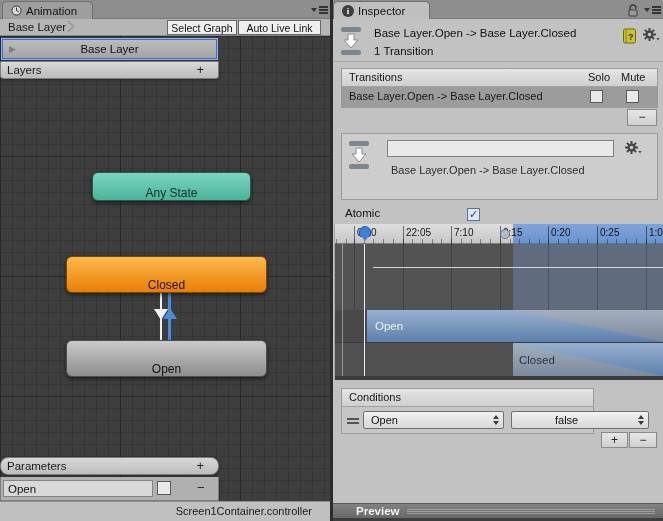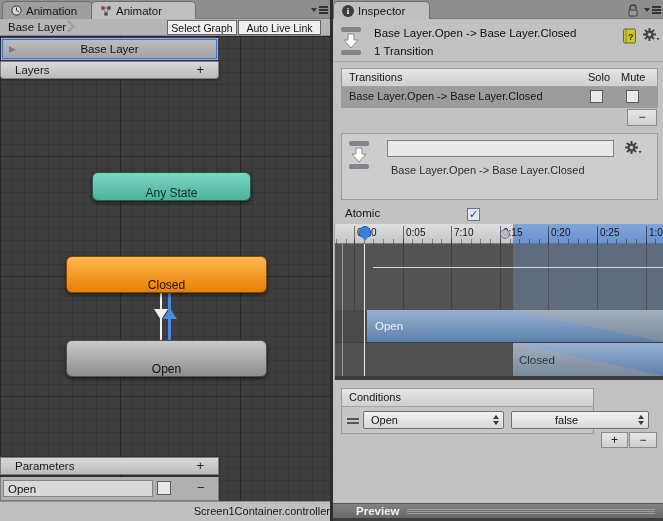--- a/index.html
+++ b/index.html
@@ -53,37 +53,37 @@
   .tr-line-w { left:160px; top:257px; width:2px; height:47px; background:#f0f0f0; }
   .tr-line-b { left:168px; top:257px; width:3px; height:47px; background:#4a8ae0; }
   .arrow-down { left:154px; top:273px; width:0; height:0;
                 border-left:7px solid transparent; border-right:7px solid transparent; border-top:11px solid #f0f0f0; }
   .arrow-up { left:163px; top:272px; width:0; height:0;
               border-left:7px solid transparent; border-right:7px solid transparent; border-bottom:11px solid #4a8ae0; }
 
   
   .panel-bar { position:absolute; height:18px; background:linear-gradient(#d8d8d8,#bcbcbc);
                border:1px solid #7c7c7c; border-radius:0 0 3px 3px; line-height:16px; font-size:11.5px;
-               padding:0 14px; color:#1a1a1a; box-shadow:0 1px 3px rgba(0,0,0,.4); }
+               padding:0 6px; color:#1a1a1a; box-shadow:0 1px 3px rgba(0,0,0,.4); }
   .panel-plus { position:absolute; right:14px; top:0; font-size:13px; color:#222; cursor:pointer; }
   .layer-row { left:2px; top:39px; width:215px; height:20px;
                background:linear-gradient(#bcbcbc,#a4a4a4); border:1px solid #3f6fd1;
                box-shadow:0 0 0 1px #92b2e6; display:flex; align-items:center; justify-content:center;
                font-size:11.5px; color:#101010; cursor:pointer; }
   .layer-play { position:absolute; left:6px; top:4px; font-size:9px; color:#7d7d7d; }
   .params-row { left:0; top:477px; width:219px; height:24px; background:#b0b0b0;
                 border:1px solid #7c7c7c; border-top:none; box-shadow:0 1px 3px rgba(0,0,0,.4); }
   .params-field { position:absolute; left:2px; top:3px; width:150px; height:17px;
                   background:#d9d9d9; border:1px solid #858585; font-size:11.5px; padding:0 4px;
                   font-family:inherit; color:#111; }
   .checkbox { position:absolute; background:#e9e9e9; border:1px solid #5a5a5a; cursor:pointer; }
   .minus-txt { position:absolute; font-size:13px; color:#222; cursor:pointer; }
 
   .status-l { left:0; top:501px; width:330px; height:20px; background:#c0c0c0; border-top:1px solid #8e8e8e;
-              line-height:19px; text-align:right; padding-right:0; font-size:11px; color:#1b1b1b; }
+              line-height:19px; text-align:right; padding-right:18px; font-size:11px; color:#1b1b1b; }
 
   .splitter { left:330px; top:0; width:3px; height:521px; background:#2c2c2c; }
 
   
   .right-bg { left:333px; top:0; width:330px; height:521px; background:#c2c2c2; }
   .box { position:absolute; border:1px solid #9b9b9b; background:#cdcdcd; }
   .box-header { height:18px; background:linear-gradient(#e4e4e4,#cfcfcf); border-bottom:1px solid #a2a2a2;
                 line-height:17px; padding:0 7px; font-size:11px; color:#161616; }
   .trans-row { position:relative; height:20px; background:#9c9c9c; line-height:19px; padding:0 7px;
                font-size:11px; color:#151515; cursor:pointer; }
@@ -158,29 +158,20 @@
 <div id="app">
 
   <div class="abs tabstrip" style="left:0;top:0;width:330px;height:19px;">
     <div class="tab inactive" style="left:2px;width:91px;">
       <svg width="11" height="11" viewBox="0 0 11 11">
         <circle cx="5.5" cy="5.5" r="4.6" fill="#d8d8d8" stroke="#333" stroke-width="1"></circle>
         <path d="M5.5 2.5 L5.5 5.5 L7.8 6.8" stroke="#333" stroke-width="1" fill="none"></path>
       </svg>
       <span>Animation</span>
     </div>
-    <div class="tab active" style="left:91px;width:105px;">
-      <svg width="12" height="12" viewBox="0 0 12 12">
-        <path d="M3 3 L9 3 L6 9 Z" stroke="#777" stroke-width="1" fill="none"></path>
-        <circle cx="3" cy="3" r="2" fill="#9c4444"></circle>
-        <circle cx="9" cy="3" r="2" fill="#555"></circle>
-        <circle cx="6" cy="9" r="2" fill="#555"></circle>
-      </svg>
-      <span>Animator</span>
-    </div>
     <div class="abs menu-icon" style="left:311px;top:6px;">
       <span class="menu-tri"></span>
       <span class="menu-lines">
           <i></i>
           <i></i>
           <i></i>
         </span>
     </div>
   </div>
 
@@ -211,21 +202,21 @@
 
   <div class="abs layer-row">
     <span class="layer-play">▶</span>
     <span>Base Layer</span>
   </div>
   <div class="panel-bar" style="left:0;top:61px;width:219px;">
     <span>Layers</span>
     <span class="panel-plus">+</span>
   </div>
 
-  <div class="panel-bar" style="left:0;top:457px;width:219px;border-radius:0;">
+  <div class="panel-bar" style="left:0;top:457px;width:219px;border-radius:8px;">
     <span>Parameters</span>
     <span class="panel-plus">+</span>
   </div>
   <div class="abs params-row">
     <input class="params-field" value="Open" style="">
     <span class="checkbox" style="left:156px;top:4px;width:14px;height:14px;"></span>
     <span class="minus-txt" style="left:196px;top:3px;">−</span>
   </div>
 
   <div class="abs status-l">
@@ -326,21 +317,21 @@
 
     <div class="tick-mark" style="left:19px;"></div>
     <div class="tick-mark" style="left:68px;"></div>
     <div class="tick-mark" style="left:116px;"></div>
     <div class="tick-mark" style="left:165px;"></div>
     <div class="tick-mark" style="left:213px;"></div>
     <div class="tick-mark" style="left:262px;"></div>
     <div class="tick-mark" style="left:311px;"></div>
 
     <span class="tick-label" style="left:22px;">0:00</span>
-    <span class="tick-label" style="left:71px;">0:05</span>
+    <span class="tick-label" style="left:71px;">22:05</span>
     <span class="tick-label" style="left:119px;">7:10</span>
     <span class="tick-label" style="left:168px;">0:15</span>
     <span class="tick-label" style="left:216px;">0:20</span>
     <span class="tick-label" style="left:265px;">0:25</span>
     <span class="tick-label" style="left:314px;">1:00</span>
 
     <div class="sel-overlay"></div>
 
     <div class="gridv" style="left:19px;"></div>
     <div class="gridv" style="left:68px;"></div>

